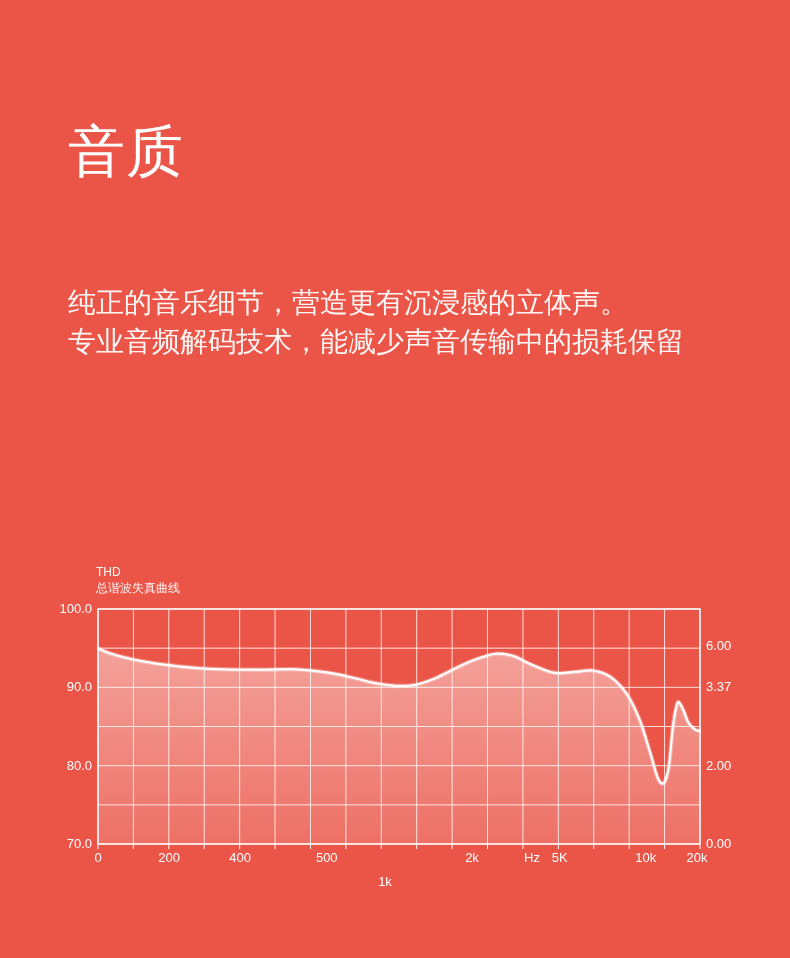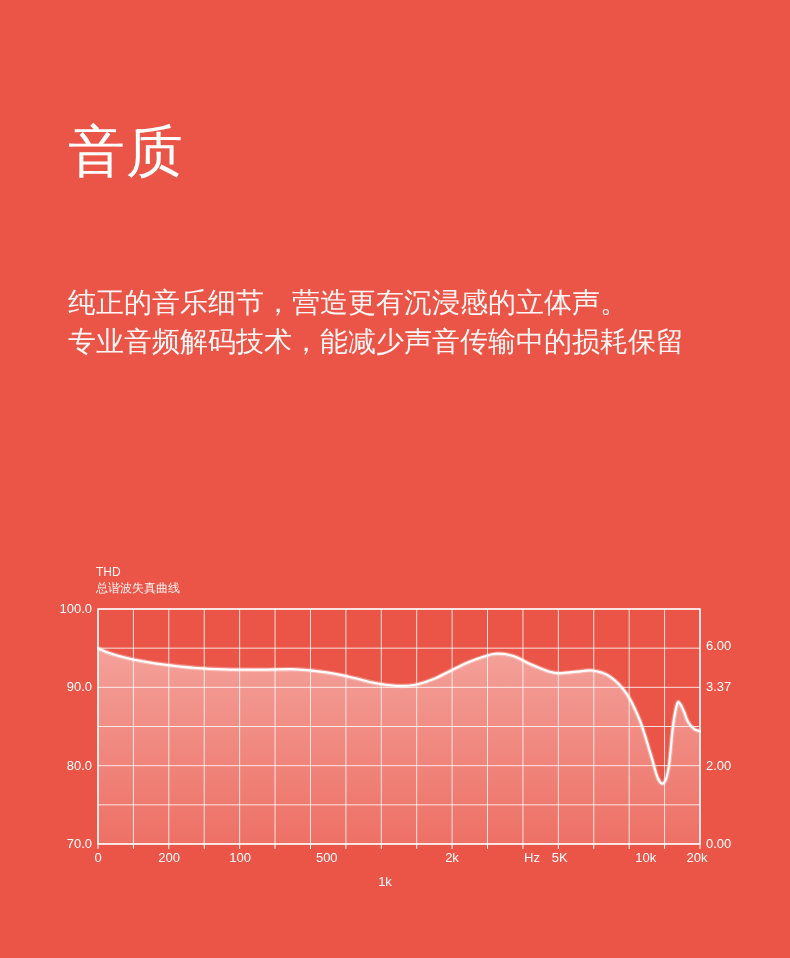--- a/index.html
+++ b/index.html
@@ -60,24 +60,24 @@
       <span class="axis-label left" style="top: 600px;">100.0</span>
       <span class="axis-label left" style="top: 678.333px;">90.0</span>
       <span class="axis-label left" style="top: 756.667px;">80.0</span>
       <span class="axis-label left" style="top: 835px;">70.0</span>
       <span class="axis-label right" style="top: 600px; margin-top: 37px;">6.00</span>
       <span class="axis-label right" style="top: 678.333px;">3.37</span>
       <span class="axis-label right" style="top: 756.667px;">2.00</span>
       <span class="axis-label right" style="top: 835px;">0.00</span>
       <span class="axis-label xtick" style="left: 98px;">0</span>
       <span class="axis-label xtick" style="left: 169.036px;">200</span>
-      <span class="axis-label xtick" style="left: 240.072px;">100</span>
+      <span class="axis-label xtick" style="left: 240.072px;">400</span>
       <span class="axis-label xtick" style="left: 326.76px;">500</span>
       <span class="axis-label xtick" style="left: 385px; margin-top: 24px;">1k</span>
-      <span class="axis-label xtick" style="left: 452px;">2k</span>
+      <span class="axis-label xtick" style="left: 472px;">2k</span>
       <span class="axis-label xtick" style="left: 532.042px;">Hz</span>
       <span class="axis-label xtick" style="left: 559.734px;">5K</span>
       <span class="axis-label xtick" style="left: 627.76px; margin-left: 18px;">10k</span>
       <span class="axis-label xtick" style="left: 696.99px;">20k</span>
     </div>
 
   <svg id="plot" width="604" height="244" viewBox="0 0 604 244">
       <defs>
         <linearGradient id="fillgrad" x1="0" y1="0" x2="0" y2="1">
           <stop offset="0%" stop-color="#FFFFFF" stop-opacity="0.45"></stop>

